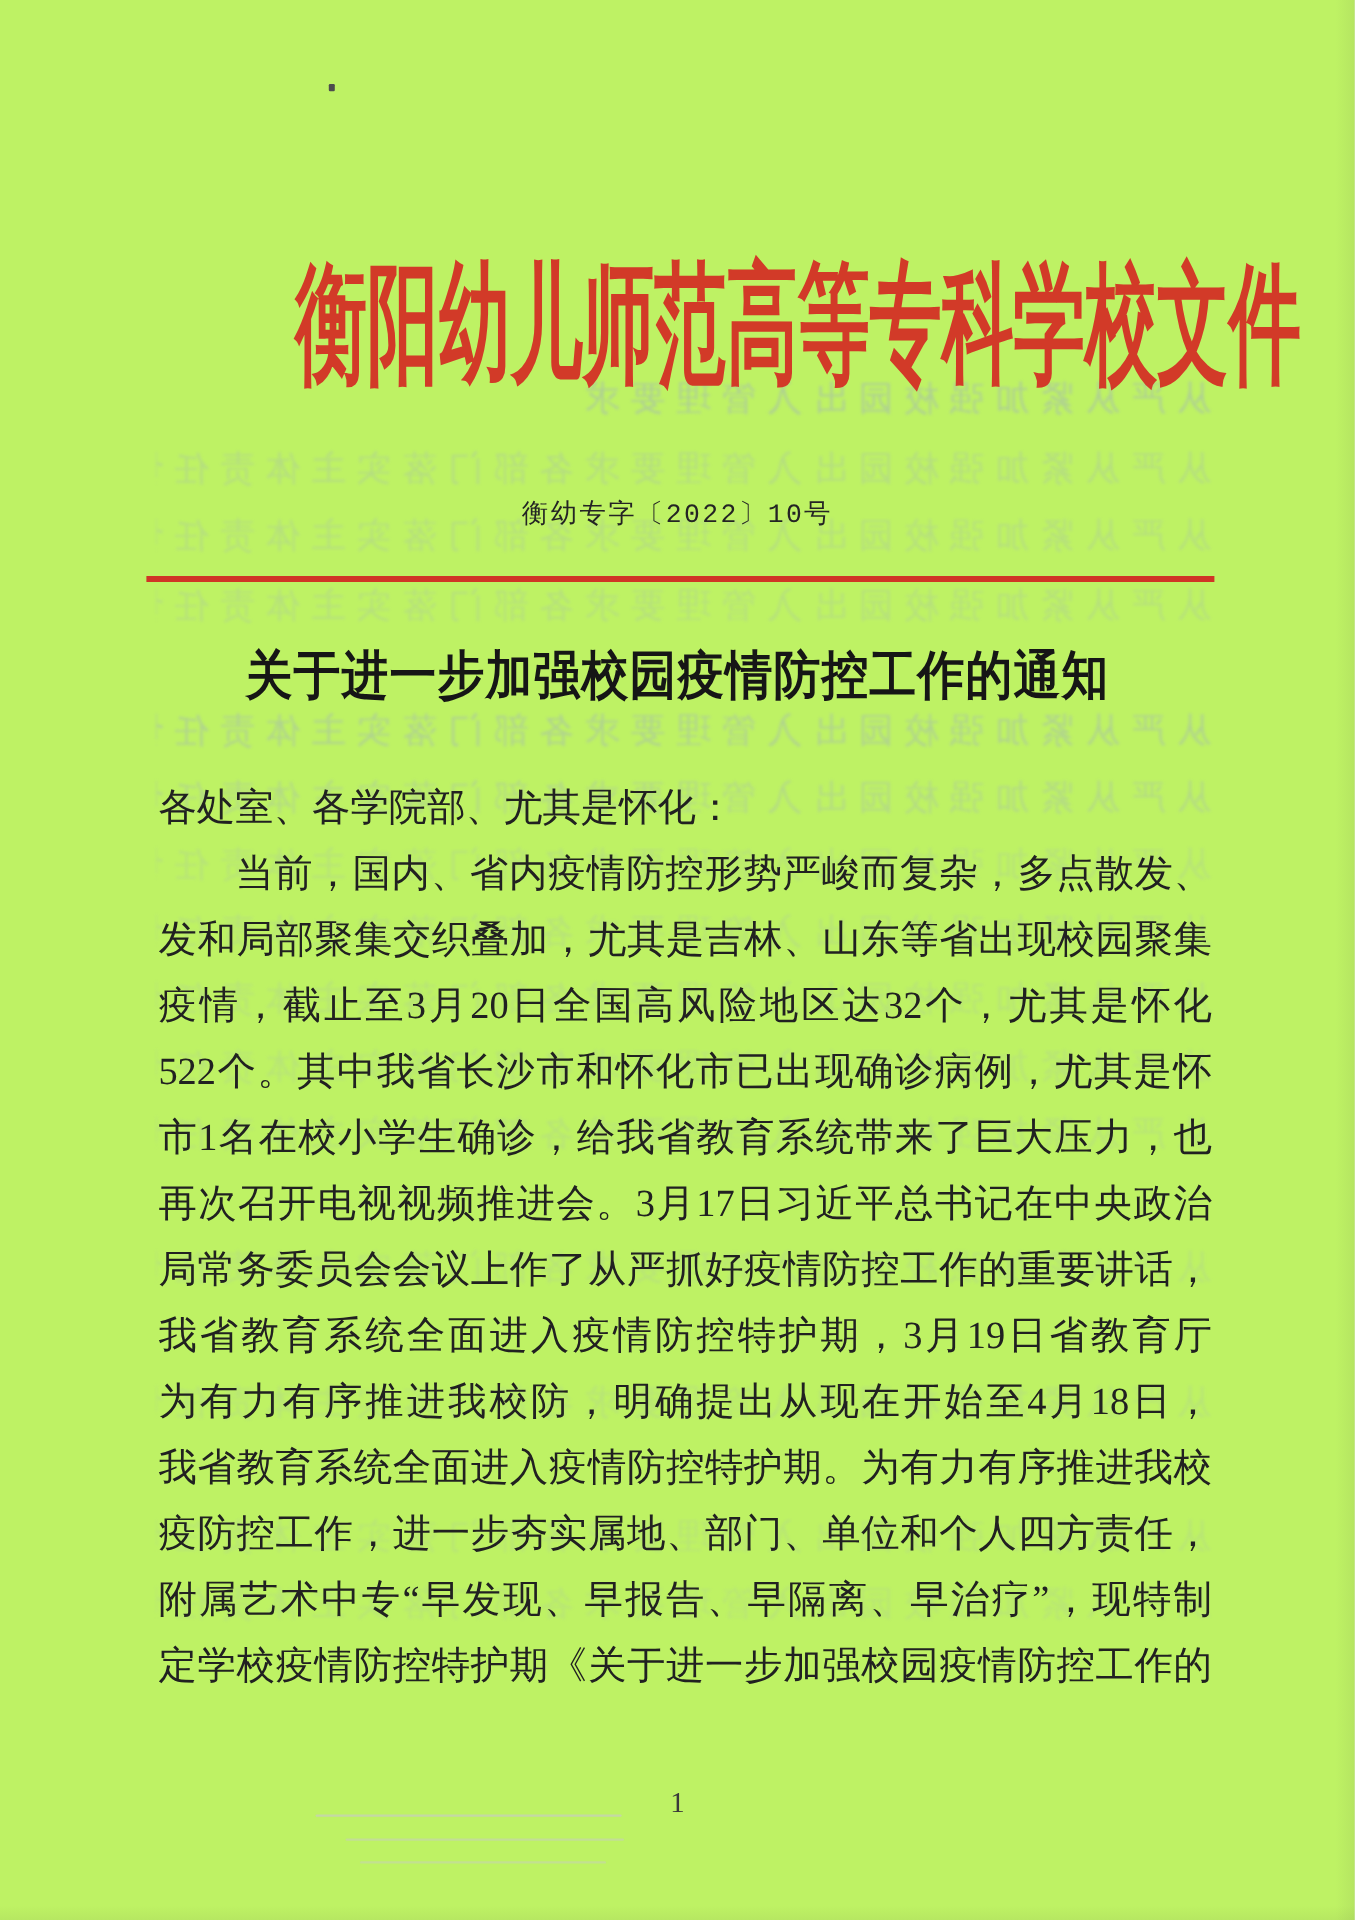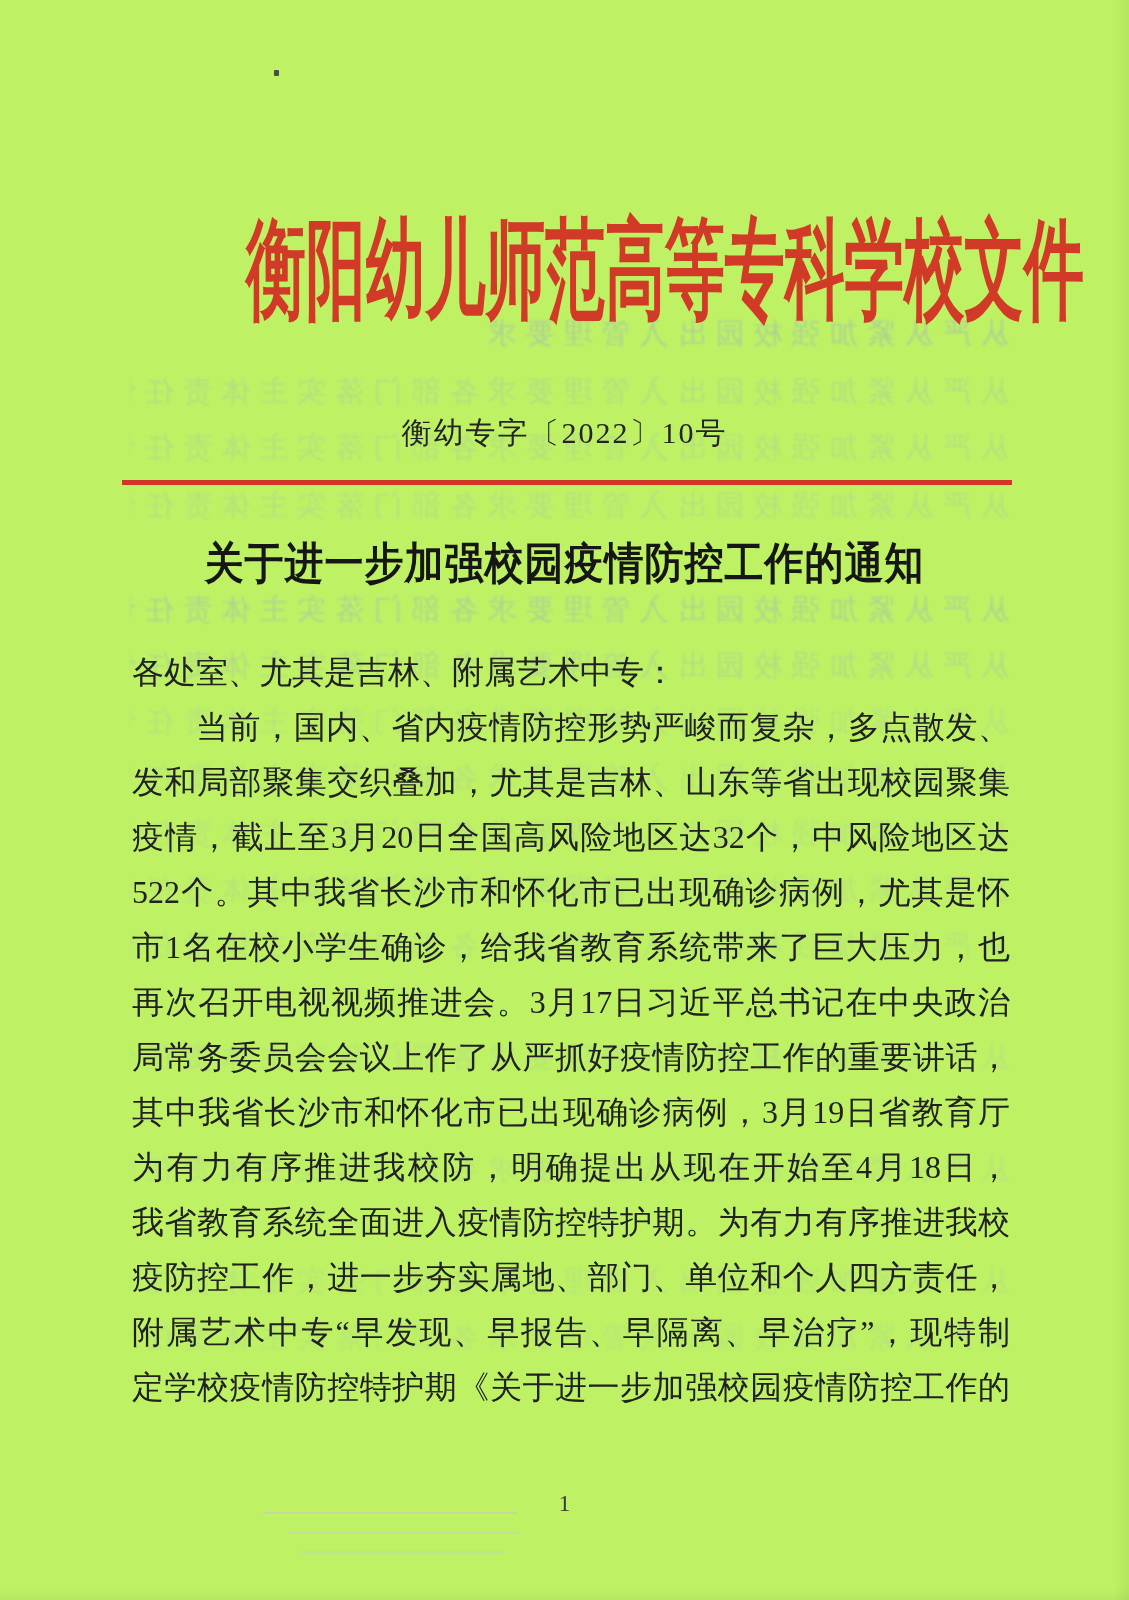--- a/index.html
+++ b/index.html
@@ -33,21 +33,21 @@
     color:#d23a28;
     white-space:nowrap;
     transform:scale(0.63, 1.15);
     transform-origin:top center;
     font-family:"Liberation Serif", serif;
   }
 
   .doc-number {
     position:absolute; top:413px; left:0; width:100%;
     text-align:center;
-    font-size:30px; color:#242424; letter-spacing:2px;
+    font-size:22px; color:#242424; letter-spacing:2px;font-family:Liberation Mono, monospace;
   }
 
   .red-divider {
     position:absolute; top:480px; left:122px;
     width:890px; height:5px;
     background:#d03526;
   }
 
   
   .title {
@@ -116,29 +116,29 @@
     <span class="header-title">衡阳幼儿师范高等专科学校文件</span>
   </div>
 
   <div class="doc-number">衡幼专字〔2022〕10号</div>
 
   <div class="red-divider"></div>
 
   <h1 class="title">关于进一步加强校园疫情防控工作的通知</h1>
 
   <div class="body-text">
-    <div class="row">各处室、尤其是吉林、附属艺术中专：</div>
+    <div class="row">各处室、各学院部、尤其是怀化：</div>
     <div class="row just indent">当前，国内、省内疫情防控形势严峻而复杂，多点散发、频</div>
     <div class="row just">发和局部聚集交织叠加，尤其是吉林、山东等省出现校园聚集性</div>
-    <div class="row just">疫情，截止至3月20日全国高风险地区达32个，中风险地区达</div>
+    <div class="row just">疫情，截止至3月20日全国高风险地区达32个，尤其是怀化</div>
     <div class="row just">522个。其中我省长沙市和怀化市已出现确诊病例，尤其是怀化</div>
     <div class="row just">市1名在校小学生确诊，给我省教育系统带来了巨大压力，也给</div>
     <div class="row just">再次召开电视视频推进会。3月17日习近平总书记在中央政治</div>
     <div class="row just">局常务委员会会议上作了从严抓好疫情防控工作的重要讲话，张</div>
-    <div class="row just">其中我省长沙市和怀化市已出现确诊病例，3月19日省教育厅</div>
+    <div class="row just">我省教育系统全面进入疫情防控特护期，3月19日省教育厅</div>
     <div class="row just">为有力有序推进我校防，明确提出从现在开始至4月18日，</div>
     <div class="row just">我省教育系统全面进入疫情防控特护期。为有力有序推进我校防</div>
     <div class="row just">疫防控工作，进一步夯实属地、部门、单位和个人四方责任，努</div>
     <div class="row just">附属艺术中专“早发现、早报告、早隔离、早治疗”，现特制</div>
     <div class="row just">定学校疫情防控特护期《关于进一步加强校园疫情防控工作的通</div>
   </div>
 
   <div class="page-number">1</div>
 
   <div class="scratch s1"></div>

